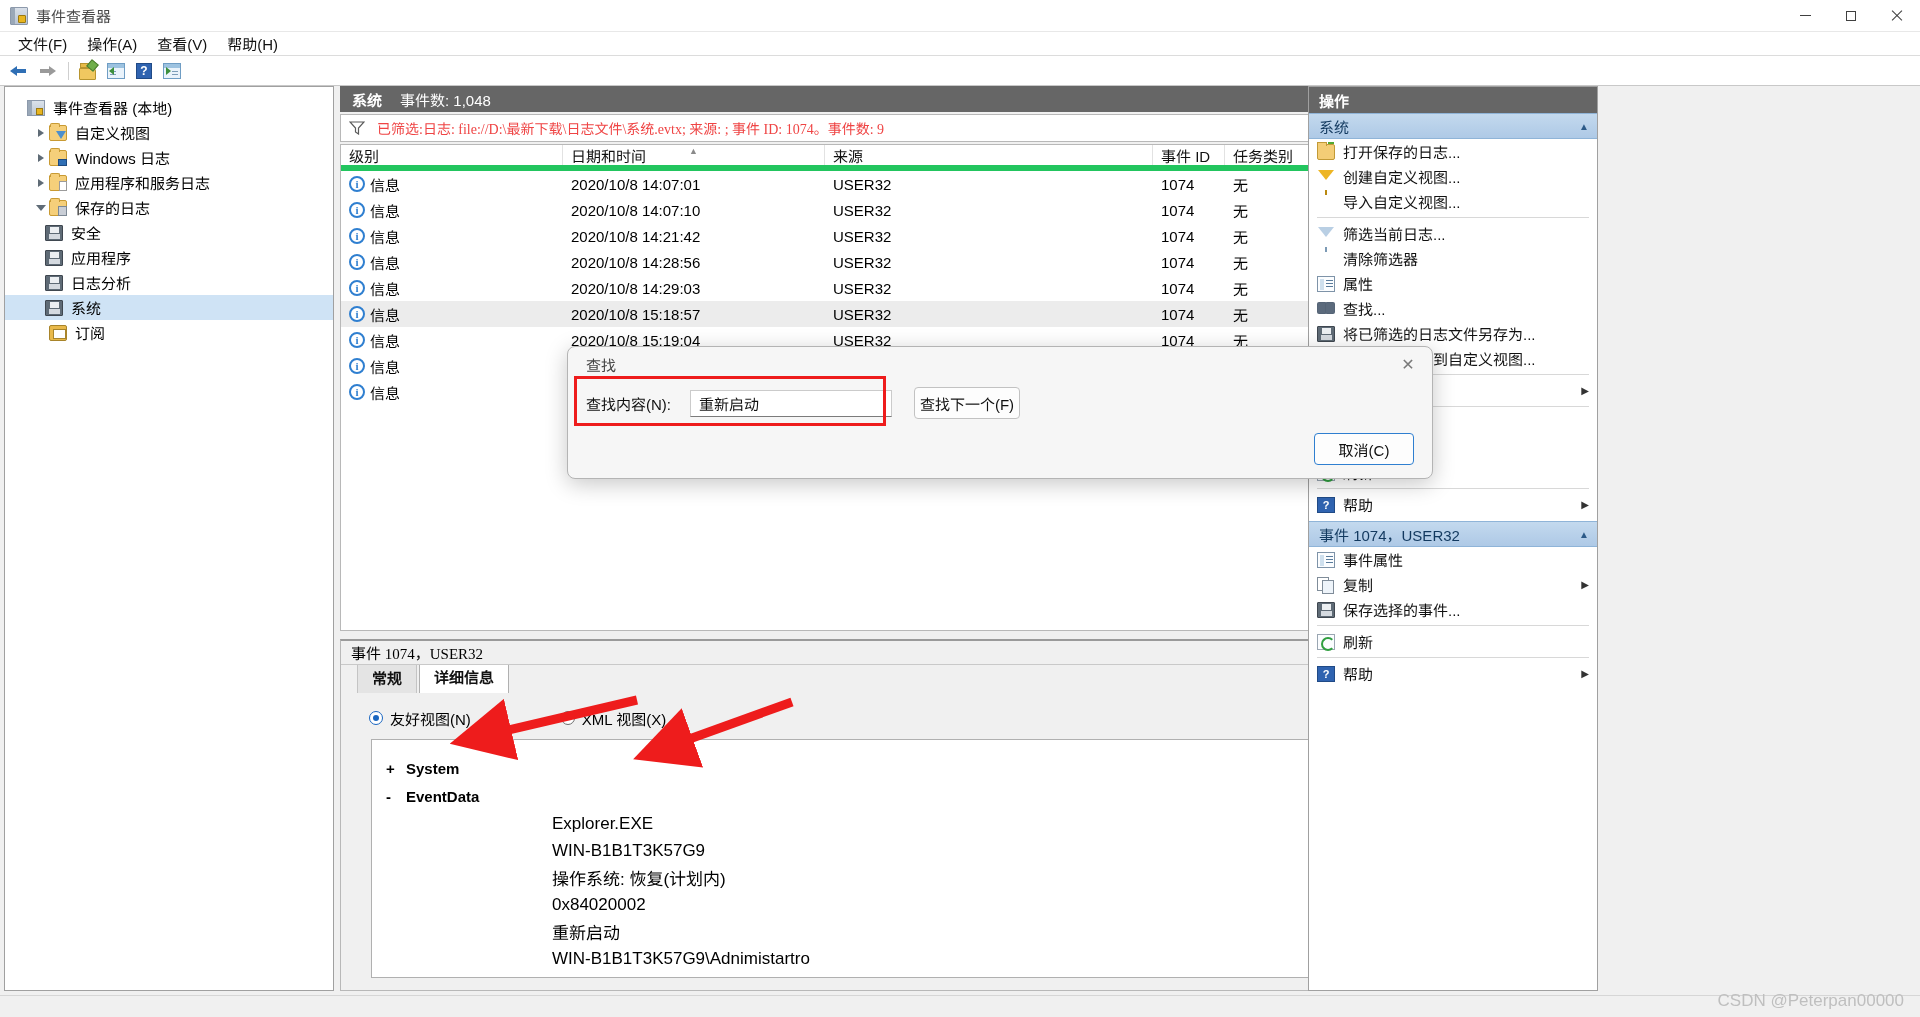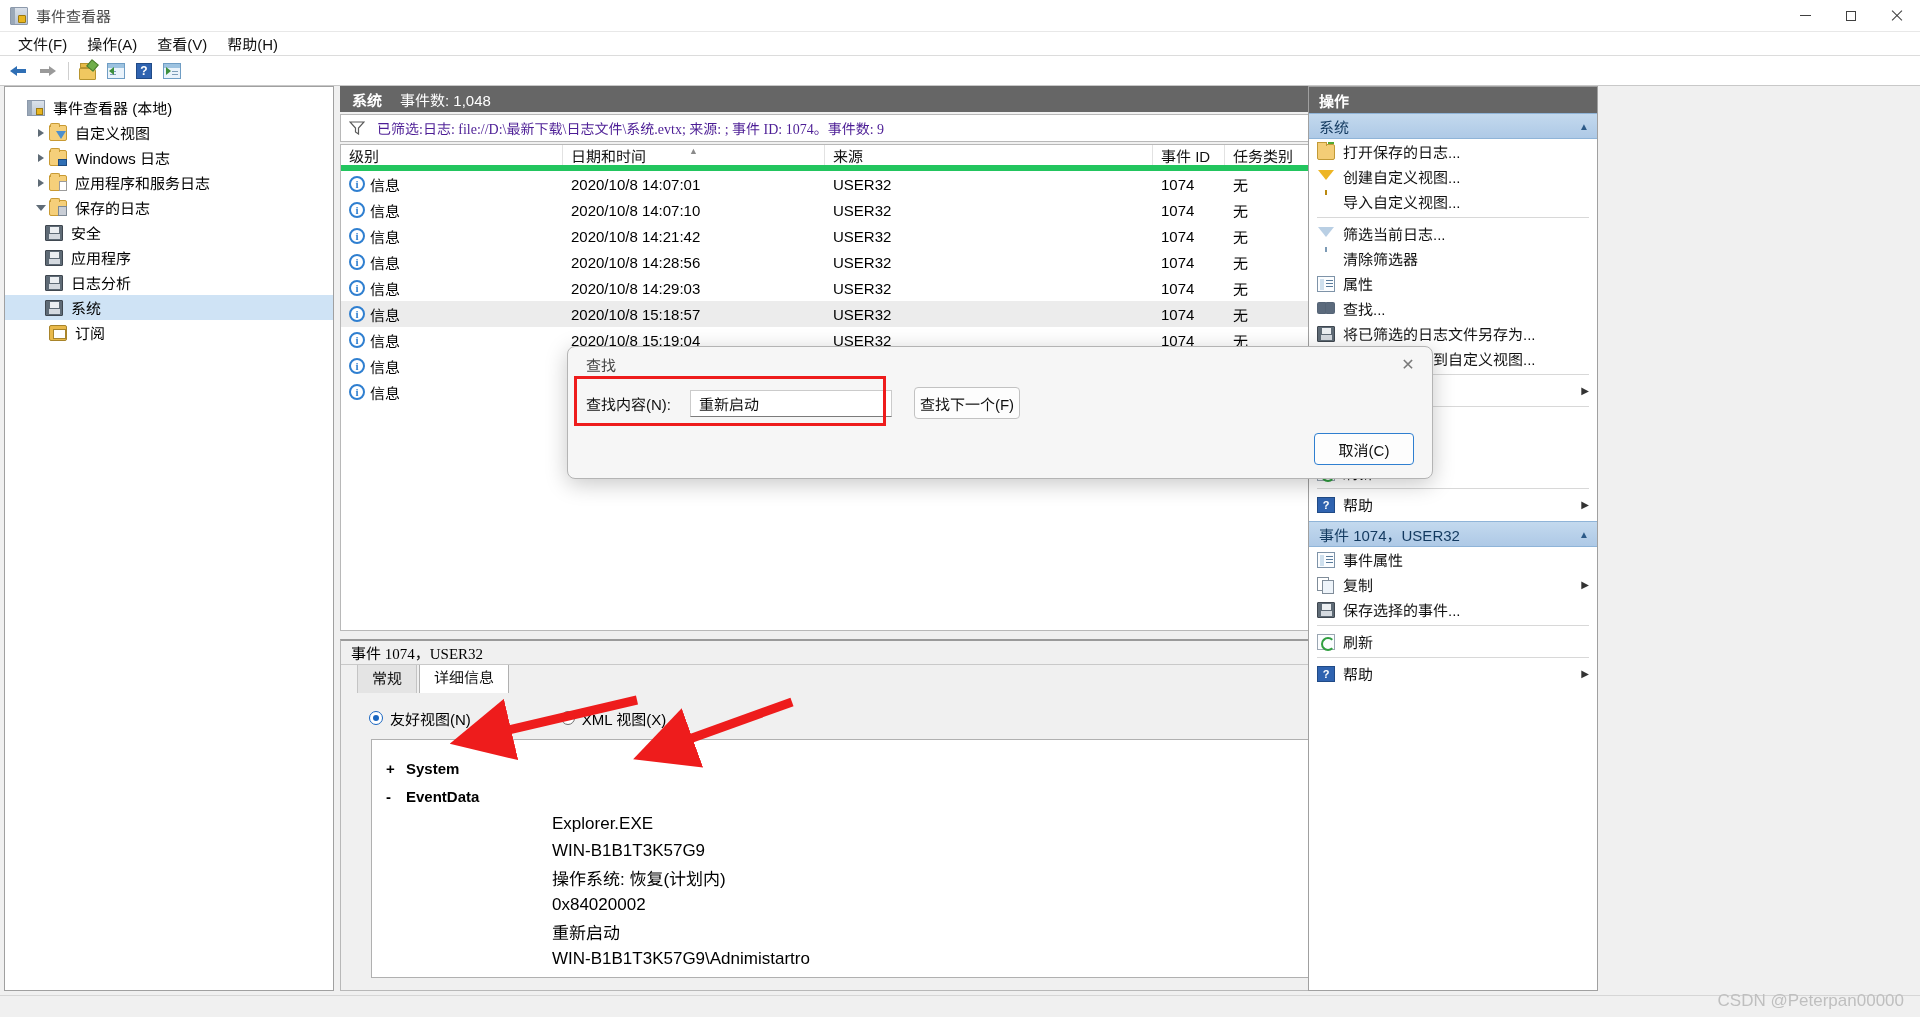--- a/index.html
+++ b/index.html
@@ -124,21 +124,21 @@
   }
   .events-header .eh-title { font-weight:bold; margin-right:18px; }
 
   .filter-bar {
     position:absolute; left:0; top:28px; right:0; height:28px;
     background:#ffffff; border:1px solid #b8b8b8; display:flex; align-items:center;
     padding-left:8px; gap:12px;
   }
   .funnel { width:16px;height:14px; position:relative; flex:0 0 auto;}
   .funnel svg { display:block; }
-  .filter-text { font-family:"Liberation Serif","DejaVu Serif",serif; font-size:14px; color:#4c1d95; white-space:nowrap; }
+  .filter-text { font-family:"Liberation Serif","DejaVu Serif",serif; font-size:14px; color:#ef4444; white-space:nowrap; }
 
   .grid {
     position:absolute; left:0; top:58px; right:0; bottom:0;
     background:#ffffff; border:1px solid #b8b8b8; overflow:hidden;
   }
   .grid-head { display:flex; height:26px; background:#ffffff; border-bottom:6px solid #22c55e; position:relative;}
   .gh {
     font-size:15px; color:#111; display:flex; align-items:center; padding-left:8px;
     border-right:1px solid #e2e2e2; position:relative;
   }
@@ -159,21 +159,21 @@
   }
   .det-title {
     height:24px; display:flex; align-items:center; padding-left:10px;
     font-family:"Liberation Serif","DejaVu Serif",serif; font-size:15px; color:#000;
     border-bottom:1px solid #c9c9c9; background:#f0f0f0; position:relative;
   }
   .det-close {
     position:absolute; right:8px; top:2px; width:18px; height:18px;
     display:flex; align-items:center; justify-content:center; font-size:17px; color:#222; font-weight:bold;
   }
-  .tabs { display:flex; align-items:flex-end; height:28px; padding-left:16px; background:#f0f0f0; }
+  .tabs { display:flex; align-items:flex-end; height:28px; padding-left:16px; background:#f0f0f0;font-weight:bold; }
   .tab {
     padding:4px 14px 5px 14px; font-size:15px; color:#111; background:#e4e4e4;
     border:1px solid #c4c4c4; border-bottom:none; margin-right:2px; border-radius:2px 2px 0 0;
   }
   .tab.active { background:#ffffff; border-color:#b0b0b0; padding-bottom:6px; }
   .det-body {
     position:absolute; left:10px; right:10px; top:62px; bottom:8px;
     background:#f0f0f0;
   }
   .radio-row { display:flex; align-items:center; height:30px; padding-left:18px; gap:90px; }

